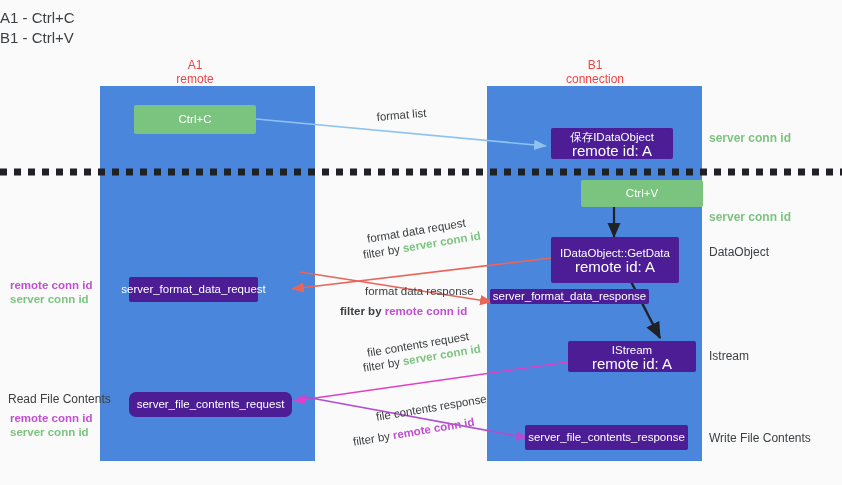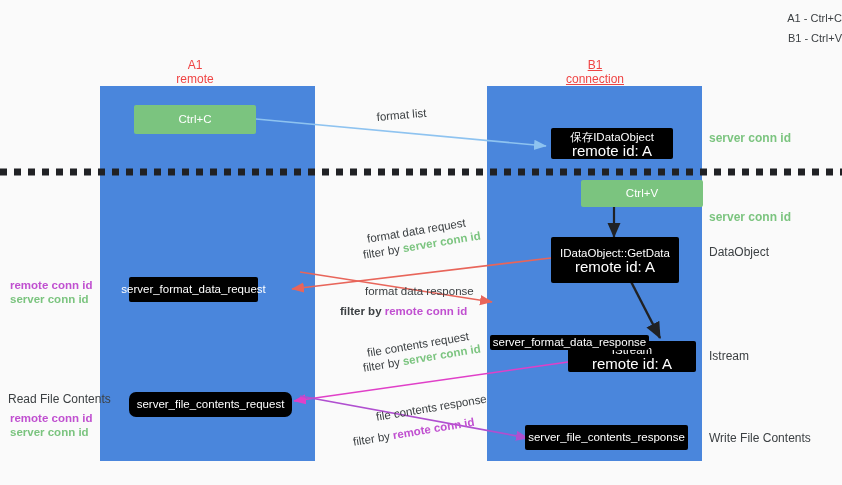--- a/index.html
+++ b/index.html
@@ -11,22 +11,22 @@
     position: relative;
     font-family: "Liberation Sans", sans-serif;
     overflow: hidden;
     color: #3c4043;
   }
   .stage { position: absolute; inset: 0; }
   svg.wires { position: absolute; left:0; top:0; width:842px; height:485px; pointer-events:none; }
 
   .title {
     position: absolute; left: 0; right: 0; top: 8px;
-    text-align: right;
-    font-size: 11px; line-height: 20px; color: #3c4043;
+    text-align: left;
+    font-size: 15px; line-height: 20px; color: #3c4043;
   }
 
   .col-head {
     position: absolute; text-align: center;
     font-size: 12px; line-height: 14px; color: #ef4444;
   }
   .col-head .sub { display:block; }
 
   .lane {
     position: absolute;
@@ -39,21 +39,21 @@
     align-items: center; justify-content: center;
     text-align: center;
     border-radius: 2px;
     color: #ffffff;
     font-size: 11.5px;
     line-height: 13px;
     box-sizing: border-box;
     padding: 3px 2px;
   }
   .node.green { background: #7bc47f; }
-  .node.orange { background: #000000; text-align: center; }
+  .node.orange { background: #4c1d95; text-align: center; }
   .node .l2 { font-size: 15px; }
 
   .side-label {
     position: absolute;
     font-size: 12px; line-height: 15px;
     color: #3c4043;
     white-space: nowrap;
   }
   .conn-green { color: #7bc47f; font-weight: bold; }
   .conn-purple { color: #c050d0; font-weight: bold; }
@@ -83,21 +83,21 @@
 
   <div class="title">
     <div>A1 - Ctrl+C</div>
     <div>B1 - Ctrl+V</div>
   </div>
 
   <div class="col-head" style="left:145px; top:58px; width:100px;">
     <span>A1</span>
     <span class="sub">remote</span>
   </div>
-  <div class="col-head" style="left:545px; top:58px; width:100px;text-decoration:underline;">
+  <div class="col-head" style="left:545px; top:58px; width:100px;">
     <span>B1</span>
     <span class="sub">connection</span>
   </div>
 
   <div class="lane" style="left:100px; top:86px; width:215px; height:375px;"></div>
   <div class="lane" style="left:487px; top:86px; width:215px; height:375px;"></div>
 
   <svg class="wires" viewBox="0 0 842 485">
     <defs>
       <marker id="ah-blue" markerWidth="9" markerHeight="9" refX="7.5" refY="3.2" orient="auto">
@@ -156,21 +156,21 @@
 
   <div class="node orange" style="left:568px; top:341px; width:128px; height:31px;">
     <span>IStream</span>
     <span class="l2">remote id: A</span>
   </div>
 
   <div class="node orange" style="left:129px; top:277px; width:129px; height:25px;">
     <span>server_format_data_request</span>
   </div>
 
-  <div class="node orange" style="left:490px; top:289px; width:159px; height:15px;margin-top:46px;">
+  <div class="node orange" style="left:490px; top:289px; width:159px; height:15px;">
     <span>server_format_data_response</span>
   </div>
 
   <div class="node orange" style="left:129px; top:392px; width:163px; height:25px;border-radius:7px;">
     <span>server_file_contents_request</span>
   </div>
 
   <div class="node orange" style="left:525px; top:425px; width:163px; height:25px;">
     <span>server_file_contents_response</span>
   </div>

